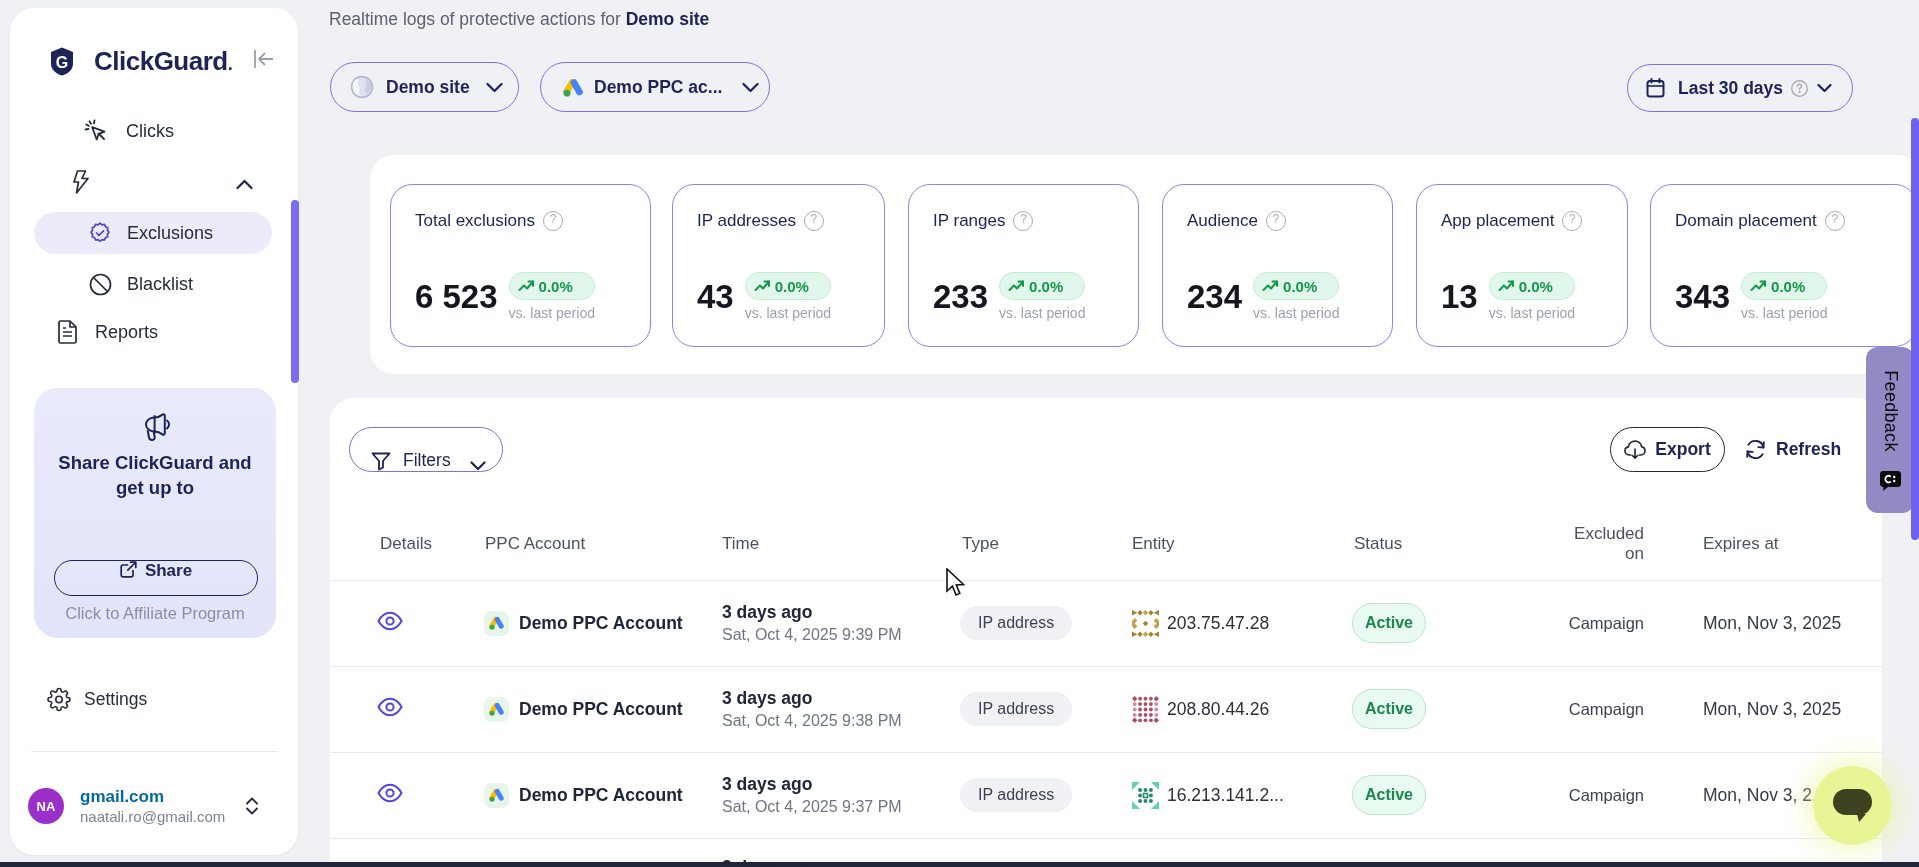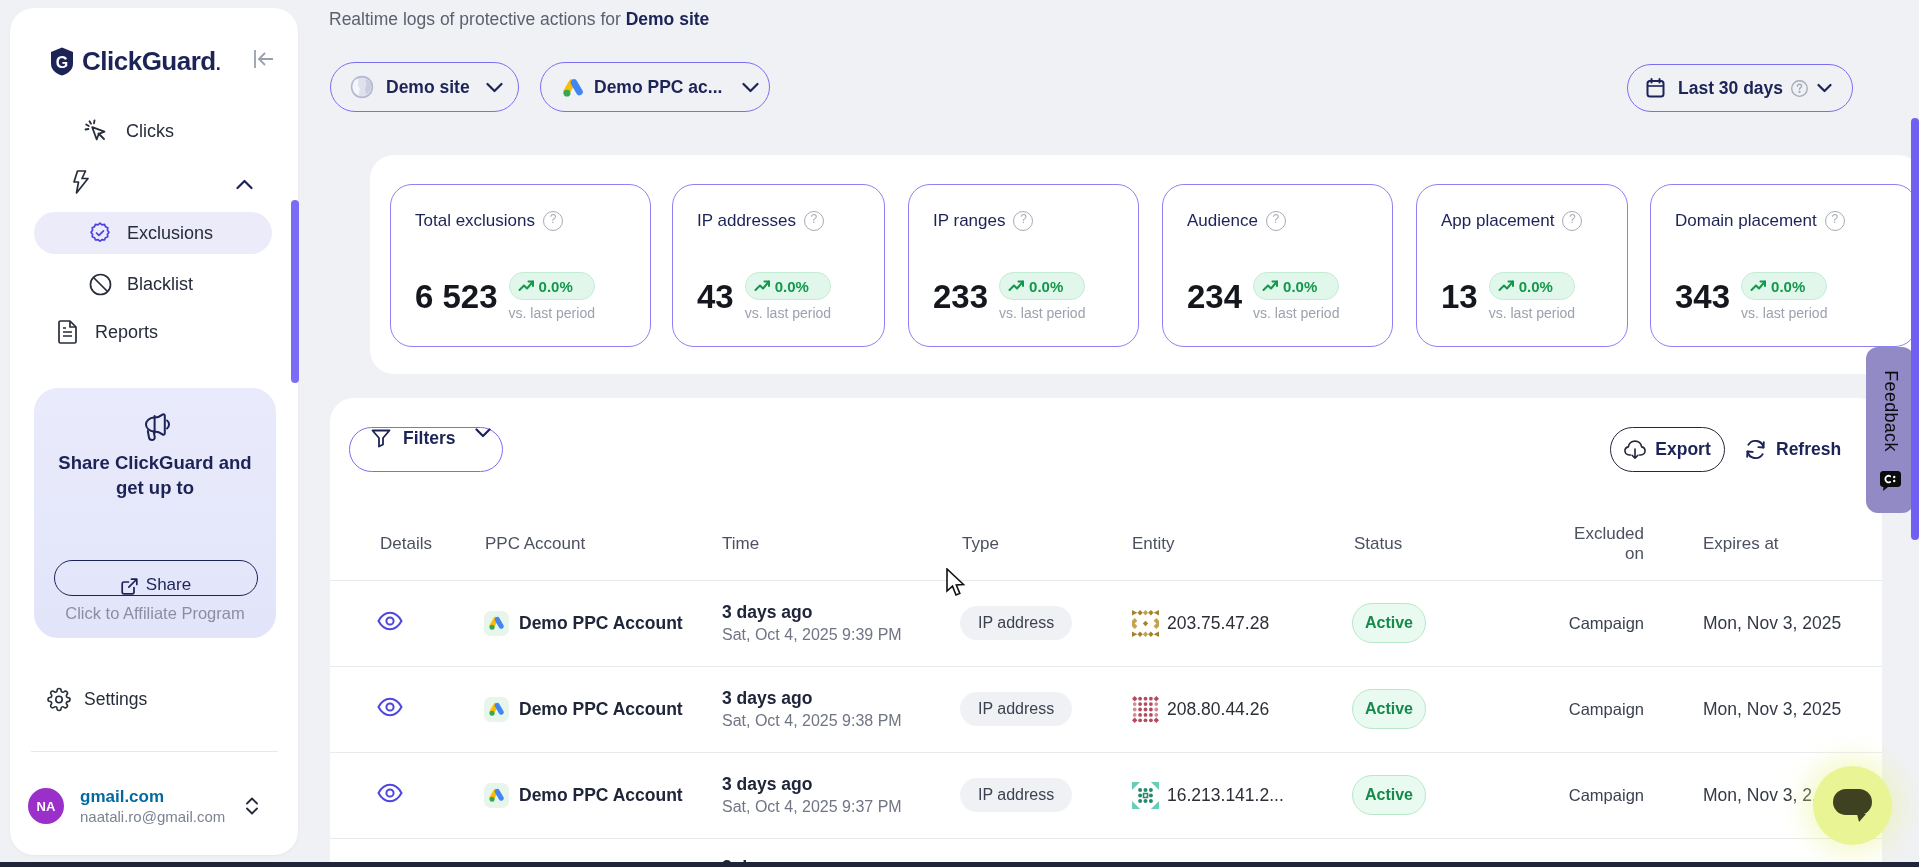--- a/index.html
+++ b/index.html
@@ -1,29 +1,29 @@
 <!DOCTYPE html>
 <html><head>
 <meta charset="utf-8">
 <style>
 * { margin:0; padding:0; box-sizing:border-box; }
 html,body { width:1919px; height:867px; overflow:hidden; background:#f0f1f4; font-family:"Liberation Sans", sans-serif; }
 
 #sidebar { position:absolute; left:10px; top:8px; width:288px; height:847px; background:#fff; border-radius:24px; box-shadow:0 1px 3px rgba(30,30,60,.05); }
 #logo { position:absolute; left:40px; top:39px; display:flex; align-items:flex-start; }
-#logotext { font-size:26px; font-weight:bold; color:#1c2357; letter-spacing:-0.5px; margin-left:8px; line-height:29px; }
+#logotext { font-size:26px; font-weight:bold; color:#1c2357; letter-spacing:-0.5px; margin-left:20px; line-height:29px; }
 #collapse { position:absolute; left:243px; top:41px; }
 .navitem { position:absolute; display:flex; align-items:center; color:#262c3b; font-size:18px; }
 .navitem .ic { display:flex; align-items:center; justify-content:center; width:24px; height:24px; }
 #nav-exc { position:absolute; left:24px; top:204px; width:238px; height:42px; background:#ecebfa; border-radius:24px; }
 
 #promo { position:absolute; left:24px; top:380px; width:242px; height:250px; border-radius:24px; background:linear-gradient(180deg,#e9eafb 0%, #e2e5fa 100%); text-align:center; }
 #promo .t1 { position:absolute; left:0; right:0; top:62px; color:#1c2357; font-size:18.5px; font-weight:bold; line-height:25px; }
 #promo .big { position:absolute; left:0; right:0; top:115px; color:#1c2357; font-size:36px; font-weight:bold; }
-#promo .btn { position:absolute; left:20px; top:172px; width:204px; height:36px; border:1px solid #1c2357; border-radius:20px; display:flex; align-items:flex-end; justify-content:center; color:#1c2357; font-size:17px; font-weight:normal; gap:8px;}
+#promo .btn { position:absolute; left:20px; top:172px; width:204px; height:36px; border:1px solid #1c2357; border-radius:20px; display:flex; align-items:flex-start; justify-content:center; color:#1c2357; font-size:17px; font-weight:bold; gap:8px;}
 #promo .aff { position:absolute; left:0; right:0; top:216px; color:#8a8fa0; font-size:16.5px; }
 #promo .mega { position:absolute; left:0; right:0; top:25px; }
 #sidescroll { position:absolute; left:281px; top:192px; width:8px; height:183px; background:#7b6cf6; border-radius:4px; }
 #divider { position:absolute; left:21px; top:743px; width:247px; height:1px; background:#e7e8ee; }
 #avatar { position:absolute; left:18px; top:780px; width:36px; height:36px; border-radius:50%; background:#9a30c9; color:#fff; font-size:13px; display:flex; align-items:center; justify-content:center; font-weight:bold;}
 #user1 { position:absolute; left:70px; top:779px; font-size:17px; font-weight:bold; color:#0369a1; }
 #user2 { position:absolute; left:70px; top:800px; font-size:15px; color:#7d8292; }
 #userchev { position:absolute; left:235px; top:788px; }
 
 #crumb { position:absolute; left:329px; top:9px; font-size:17.5px; color:#5c6170; white-space:nowrap; }
@@ -39,21 +39,21 @@
 .card .numrow { position:absolute; left:24px; top:87px; display:flex; align-items:flex-start; gap:11px; }
 .card .num { font-size:33px; font-weight:bold; color:#15171f; line-height:1; margin-top:8px; letter-spacing:0px; }
 .gpill { display:flex; align-items:center; gap:4px; background:#e2f7eb; border:1px solid #c4ecd4; border-radius:14px; height:28px; padding:0 8px; color:#13984b; font-size:15px; font-weight:bold; }
 .vslp { color:#9ba1ad; font-size:14px; margin-top:5px; }
 .qm { display:inline-block; width:20px; height:20px; }
 .qm::before { content:""; display:block; width:20px; height:20px; border-radius:50%; border:1.4px solid #a7abb6; box-sizing:border-box; background:radial-gradient(circle at 50% 46%, transparent 0, transparent 100%); }
 .qm { position:relative; }
 .qm::after { content:"?"; position:absolute; left:0; top:1px; width:20px; text-align:center; font-size:12px; color:#a7abb6; }
 
 #tablepanel { position:absolute; left:330px; top:398px; width:1552px; height:469px; background:#fff; border-radius:24px 24px 0 0; overflow:hidden; }
-.toolpill { position:absolute; top:29px; height:45px; border:1px solid #7c6ef2; border-radius:23px; display:flex; align-items:flex-start; color:#1c2357; font-size:17.5px; font-weight:bold; white-space:nowrap; }
+.toolpill { position:absolute; top:29px; height:45px; border:1px solid #7c6ef2; border-radius:23px; display:flex; align-items:flex-end; color:#1c2357; font-size:17.5px; font-weight:normal; white-space:nowrap; }
 #fpill { left:19px; width:154px; padding-left:21px; }
 #cpill { left:190px; width:164px; padding-left:21px; }
 #expill { position:absolute; top:29px; left:1280px; width:115px; height:45px; border:1px solid #23293b; border-radius:23px; display:flex; align-items:center; justify-content:center; gap:9px; color:#1c2357; font-size:17.5px; font-weight:bold;}
 #refr { position:absolute; top:29px; left:1415px; height:45px; display:flex; align-items:center; gap:10px; color:#1c2357; font-size:17.5px; font-weight:bold; }
 table#lg { position:absolute; left:0; top:111px; width:1552px; border-collapse:collapse; }
 #lg th { font-weight:normal; color:#4b5160; font-size:17px; text-align:left; padding:0; }
 #lg td { padding:0; }
 .rowline td { border-top:1px solid #e9eaee; }
 .tago { font-size:17.5px; font-weight:bold; color:#20263a; }
 .tsub { font-size:16px; color:#707584; margin-top:3px; }

